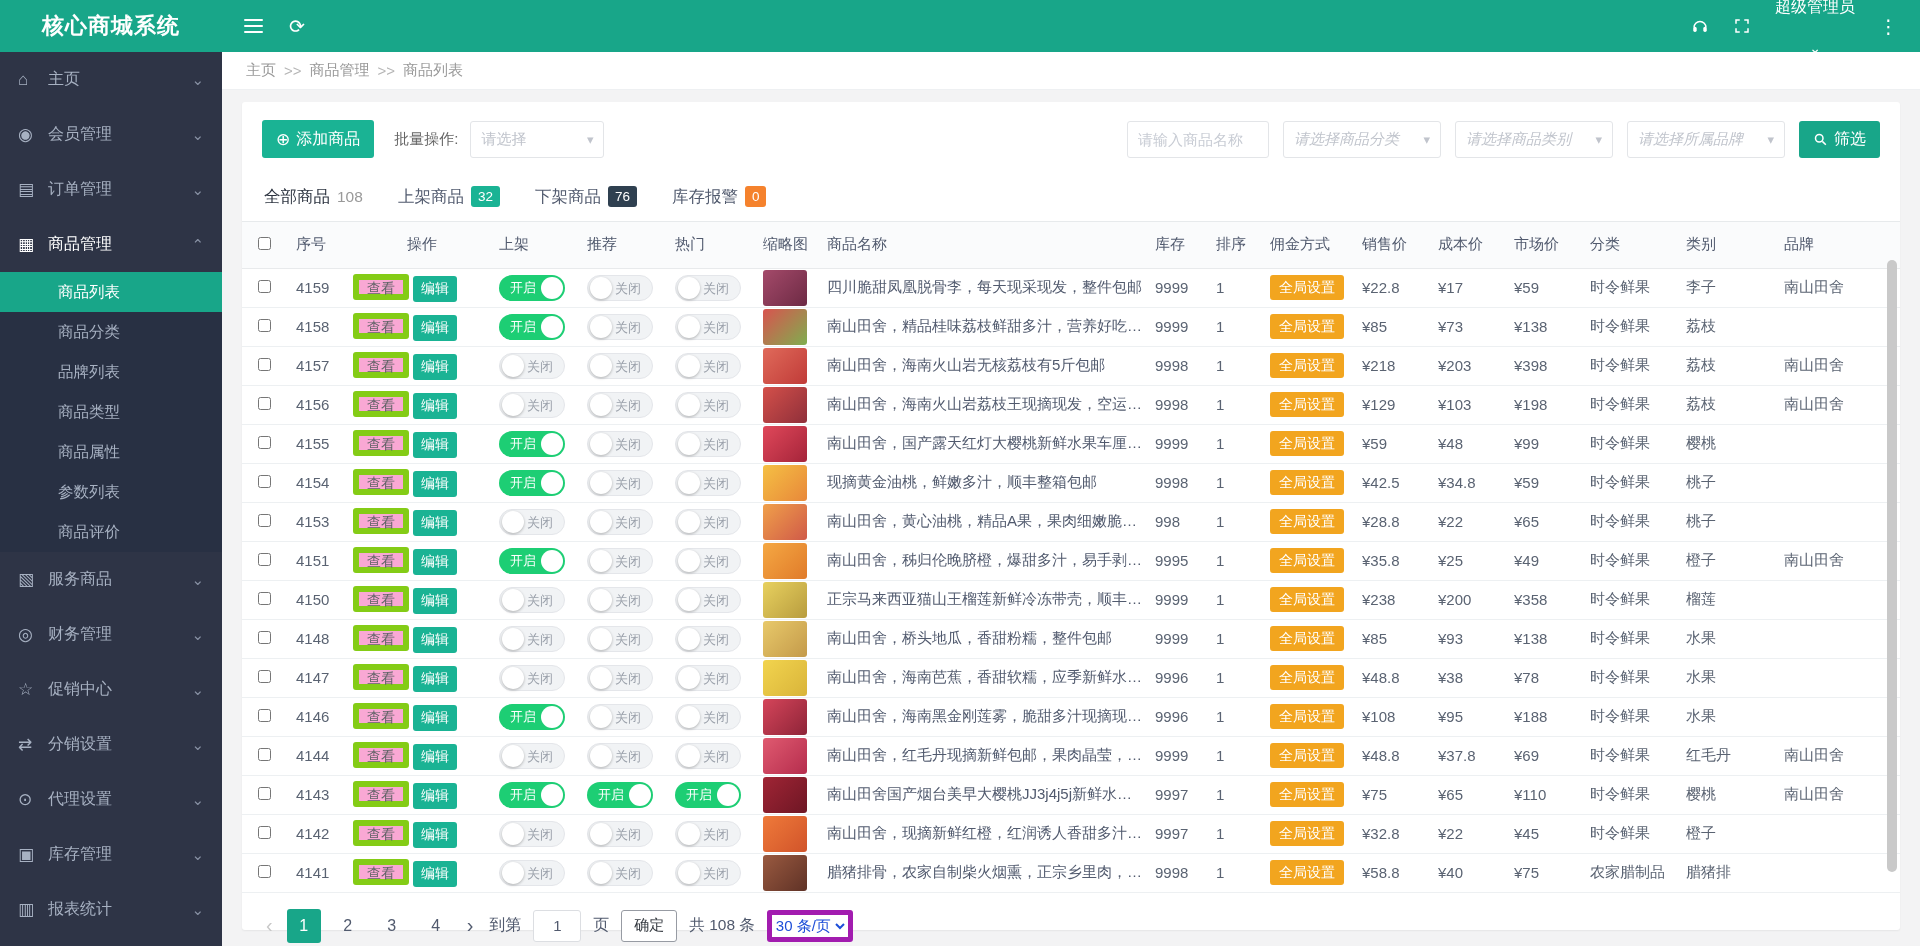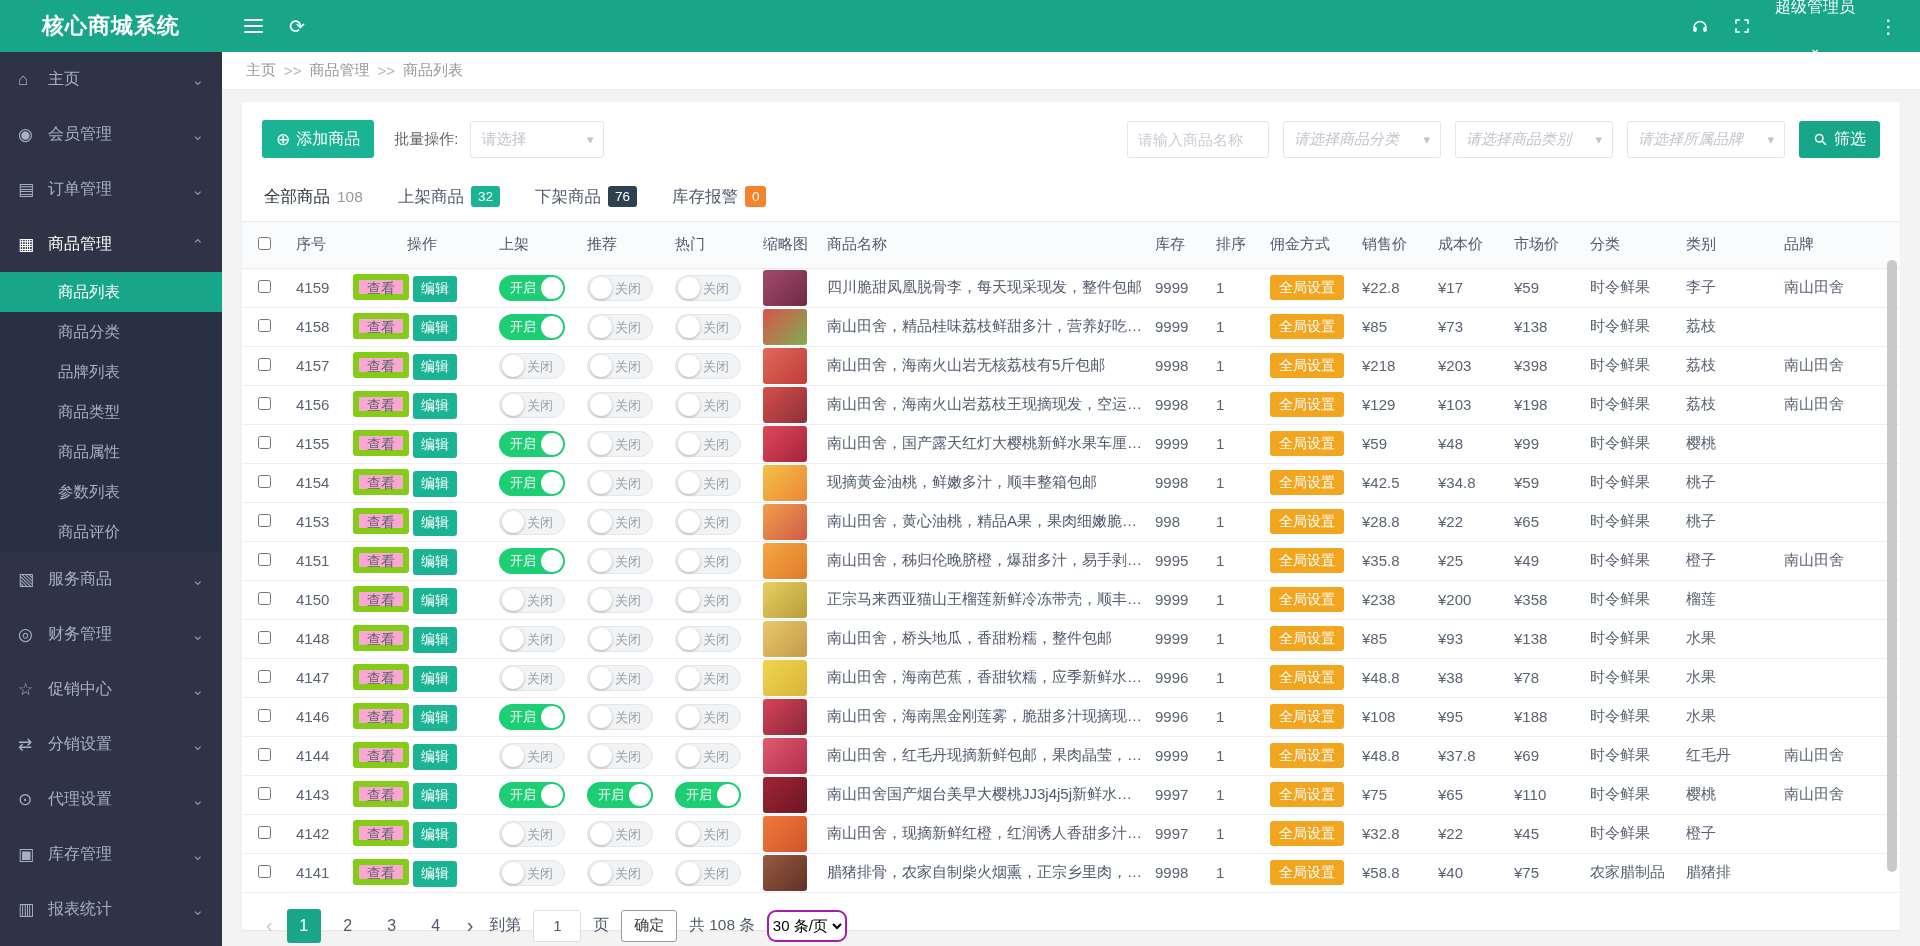--- a/index.html
+++ b/index.html
@@ -83,21 +83,21 @@
 
   
   .pagination { display:flex; align-items:center; gap:12px; padding:16px 20px; font-size:16px; color:#515a6e; }
   .pages { display:flex; align-items:center; gap:10px; }
   .page-btn { min-width:34px; height:34px; display:inline-flex; align-items:center; justify-content:center; border-radius:3px; cursor:pointer; }
   .page-btn.active { background:#18a689; color:#fff; }
   .page-arrow { font-size:20px; cursor:pointer; padding:0 4px; }
   .page-arrow.disabled { color:#c8c8c8; cursor:default; }
   .goto-input { width:48px; height:32px; border:1px solid #dcdee2; border-radius:3px; text-align:center; font-size:15px; font-family:inherit; color:#515a6e; }
   .confirm-btn { height:32px; padding:0 12px; border:1px solid #979ba3; border-radius:3px; background:#fff; font-size:15px; font-family:inherit; color:#33383f; cursor:pointer; }
-  .per-page { height:32px; border:2px solid #a21caf; border-radius:9px; font-size:15px; font-family:inherit; color:#000000; background:#fff; }
+  .per-page { height:32px; border:5px solid #a21caf; border-radius:3px; font-size:15px; font-family:inherit; color:#1d4ed8; background:#fff; }
   .total-text { font-size:15.5px; }
 
   .scroll-thumb { position:absolute; right:3px; top:158px; width:10px; height:612px; background:#c9c9c9; border-radius:5px; cursor:pointer; }
 </style>
 </head>
 <body>
 
 <aside class="sidebar">
   <div class="logo">核心商城系统</div>
   <nav>

